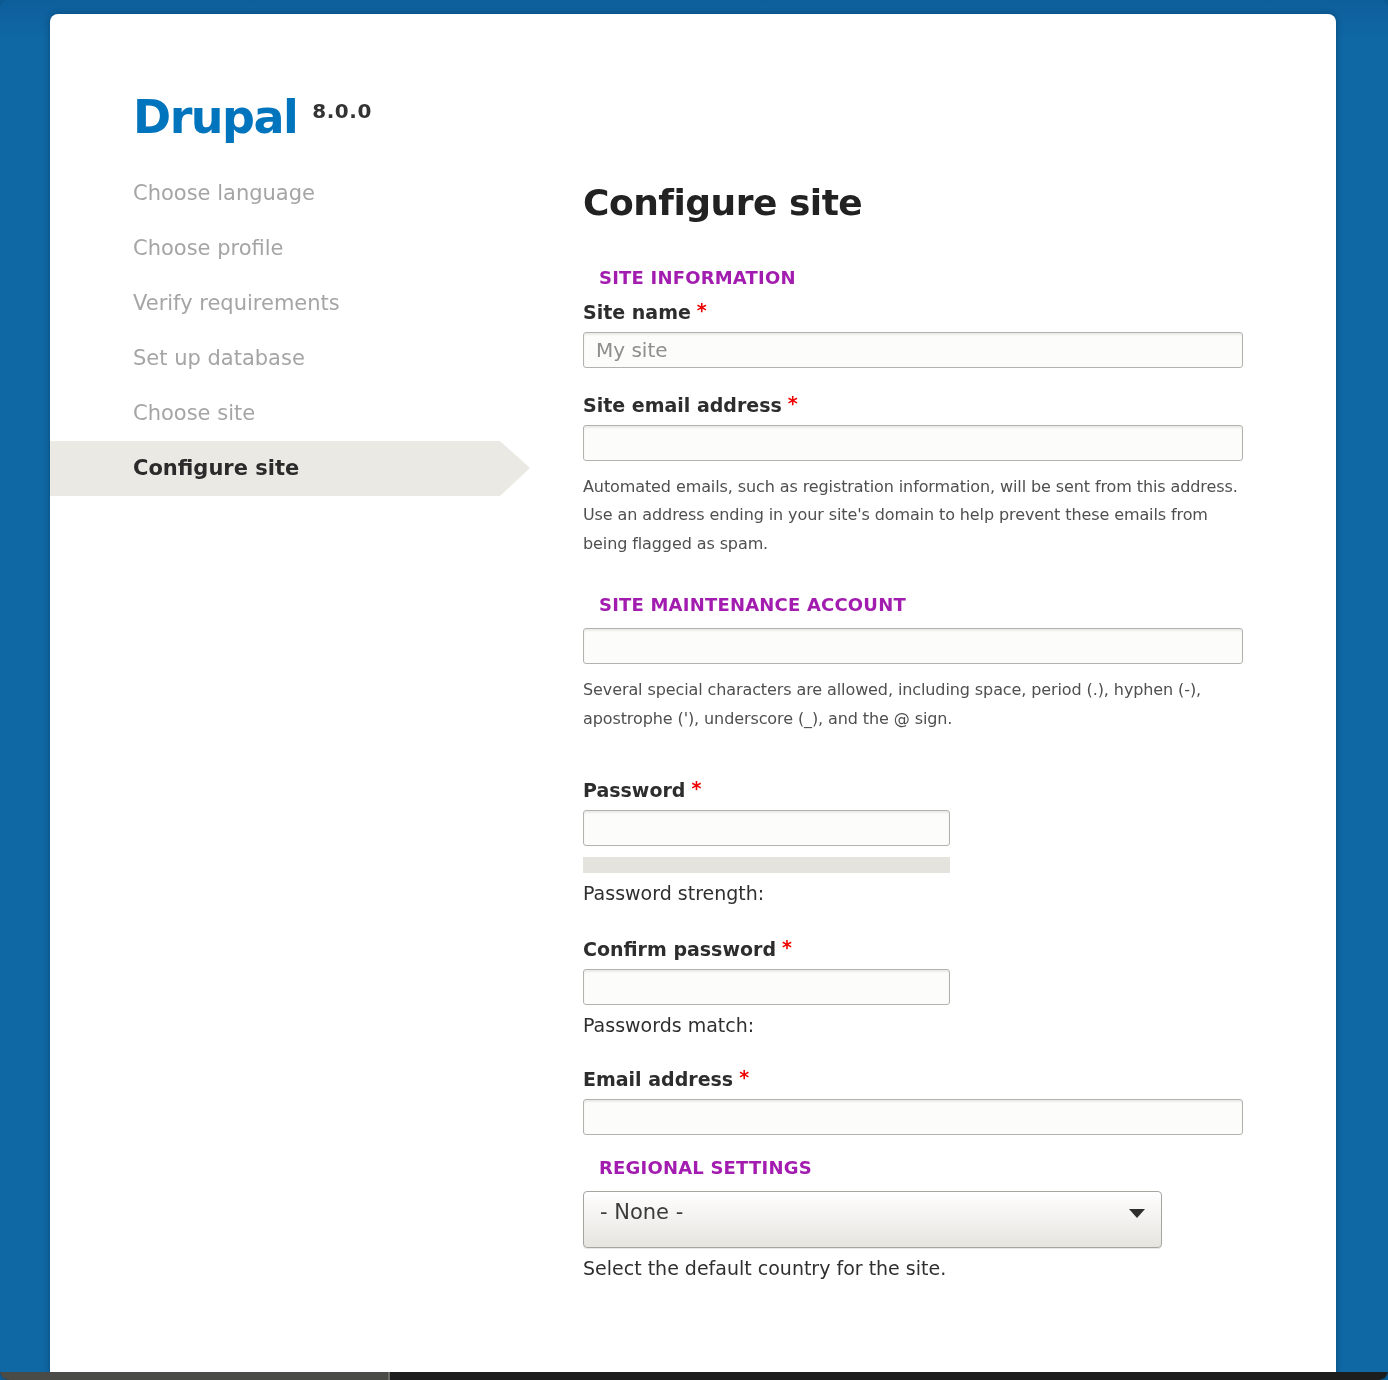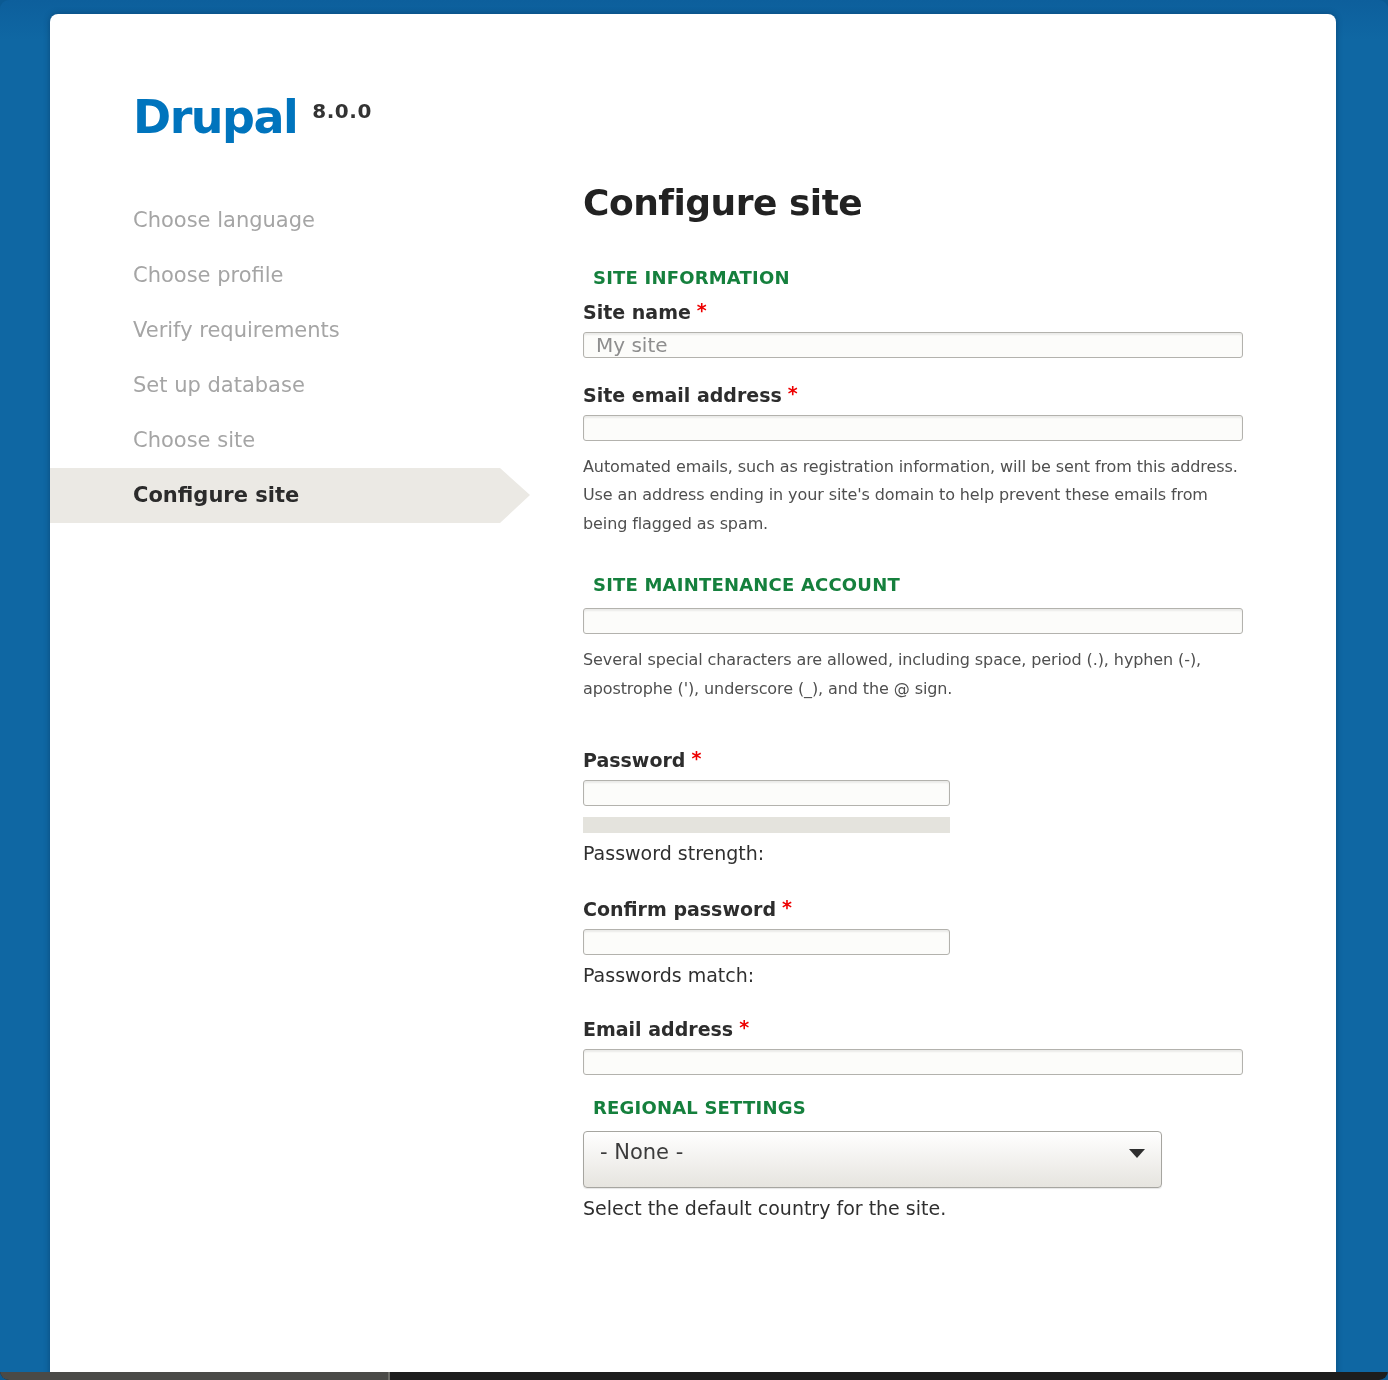--- a/index.html
+++ b/index.html
@@ -12,35 +12,35 @@
   .card {
     position:absolute; left:50px; top:14px; width:1286px; bottom:0;
     background:#ffffff; border-radius:8px 8px 0 0;
     box-shadow:0 0 6px rgba(0,25,50,.35);
   }
   
   .brand { position:absolute; left:83px; top:76px; white-space:nowrap; }
   .brand-name { color:#0074bd; font-size:46px; font-weight:bold; letter-spacing:-1.5px; }
   .brand-version { color:#333; font-size:20px; font-weight:bold; position:relative; top:-15px; margin-left:15px; letter-spacing:0.5px; }
   
-  .steps { position:absolute; left:0; top:179px; width:450px; }
+  .steps { position:absolute; left:0; top:152px; width:450px; }
   .step { position:relative; height:55px; line-height:55px; padding-left:83px; font-size:21px; color:#a5a5a5; }
   .step.active { background:#ebe9e4; color:#2b2b2b; font-weight:bold; }
   .step.active::after {
     content:""; position:absolute; right:-30px; top:0; width:0; height:0;
     border-top:27px solid transparent; border-bottom:28px solid transparent; border-left:30px solid #ebe9e4;
   }
   
   .main { position:absolute; left:533px; top:168px; width:660px; }
   .title { margin:0 0 44px; font-size:36px; font-weight:bold; color:#222; letter-spacing:-0.5px; }
-  .sect-heading { font-size:18px; font-weight:bold; color:#15803d; margin:0 10px 13px; letter-spacing:0.2px; }
+  .sect-heading { font-size:18px; font-weight:bold; color:#a21caf; margin:0 16px 13px; letter-spacing:0.2px; }
   .field-label { font-size:19px; font-weight:bold; color:#2d2d2d; margin-bottom:9px; }
   .req { color:#ee0000; margin-left:6px; font-size:19px; position:relative; top:-2px; font-weight:bold; }
   .text-input {
-    display:block; width:100%; box-sizing:border-box; height:26px;
+    display:block; width:100%; box-sizing:border-box; height:36px;
     background:#fcfcfa; border:1px solid #b3b2ad; border-radius:3px;
     box-shadow:inset 0 2px 2px rgba(0,0,0,.07);
     font-size:20px; color:#444; padding:0 12px; font-family:inherit; outline:none;
   }
   .text-input::placeholder { color:#8e8e8e; opacity:1; }
   .half { width:367px; }
   .help { font-size:16px; color:#4f4f4f; line-height:1.78; letter-spacing:-0.1px; }
   .strength-bar { width:367px; height:16px; background:#e4e3dd; margin-top:11px; }
   .inline-note { font-size:19px; color:#2f2f2f; margin-top:9px; }
   .select {

